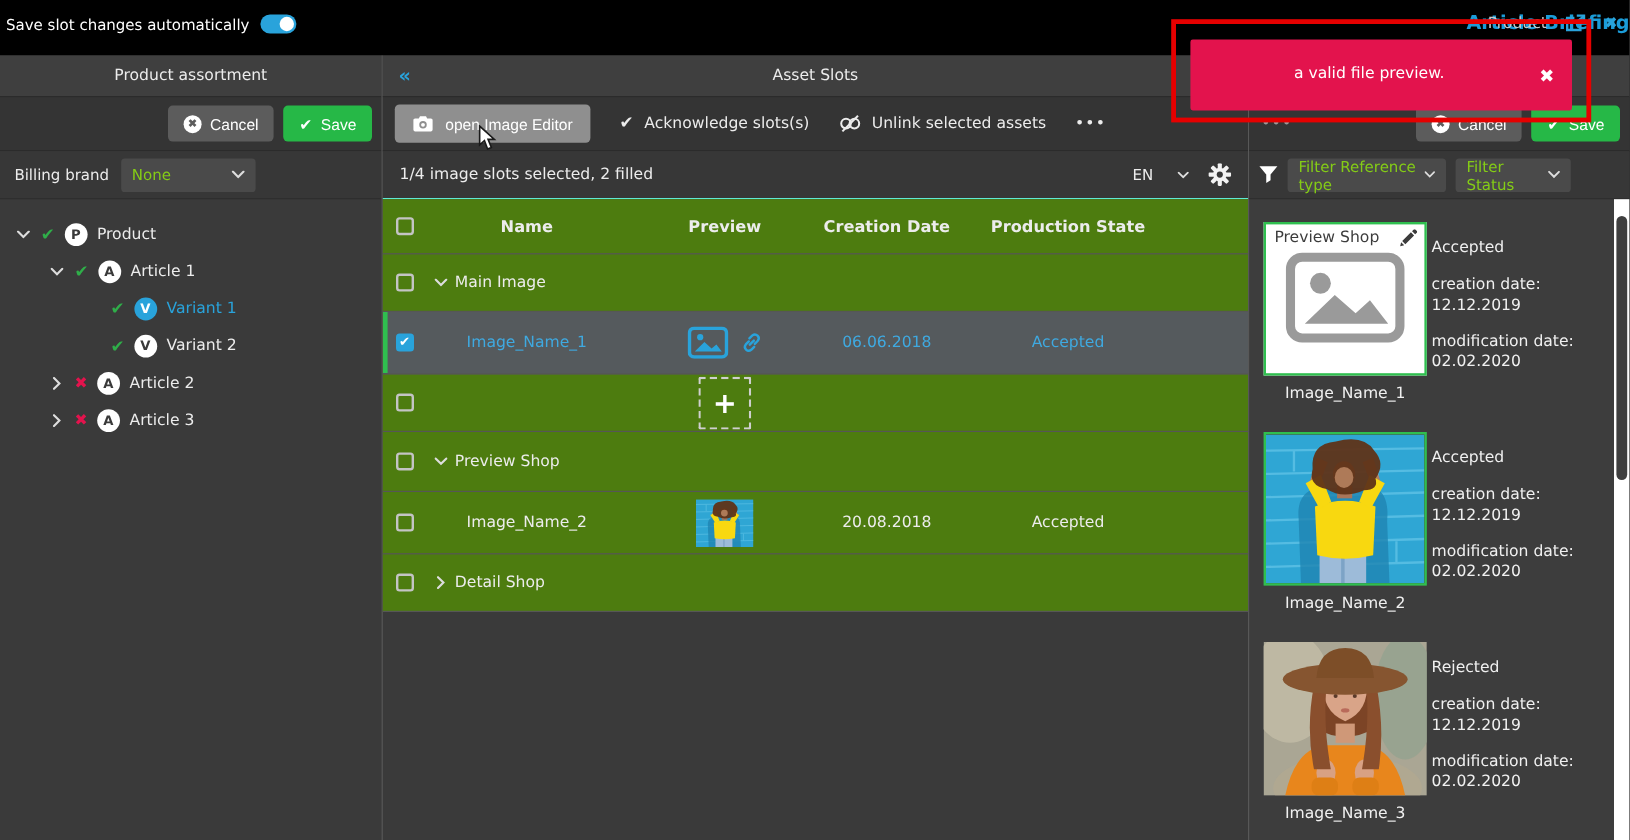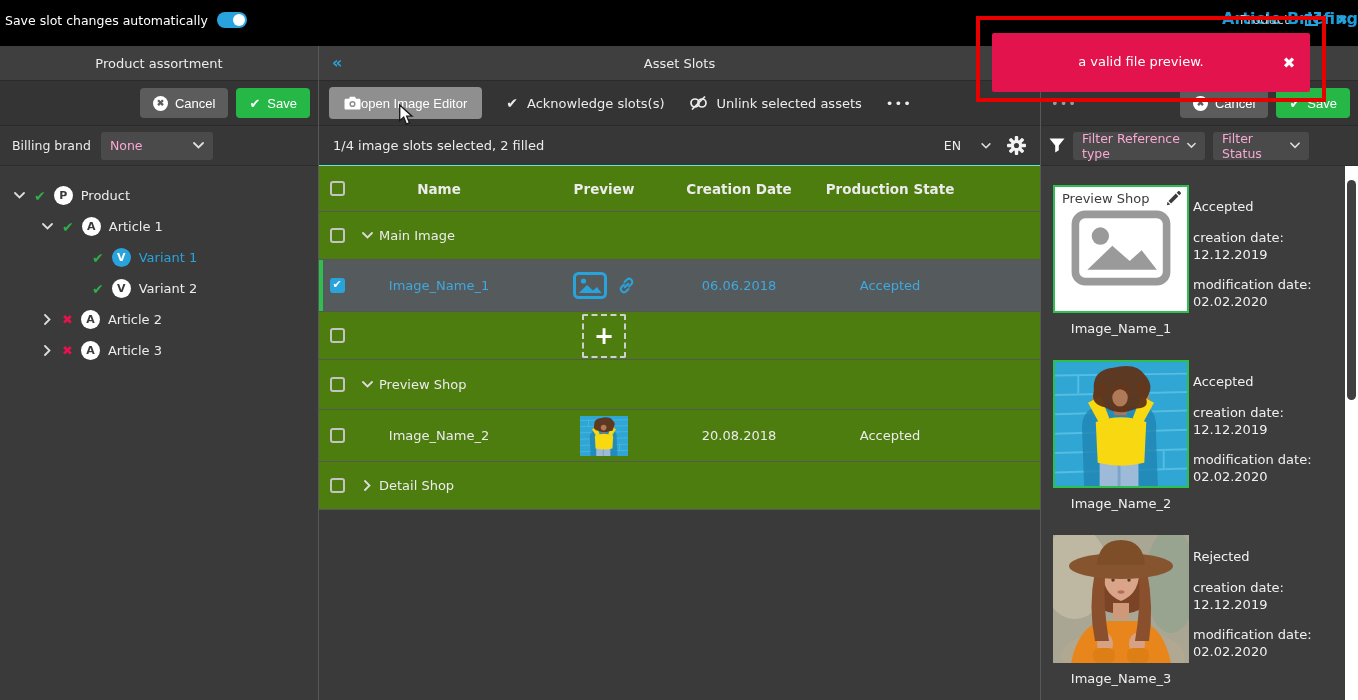--- a/index.html
+++ b/index.html
@@ -28,38 +28,38 @@
   
   .btn { height:30px; border-radius:4px; display:inline-flex; align-items:center; gap:7px; padding:0 13px; font-size:13px; color:#fff; cursor:pointer; border:none; }
   .btn-gray { background:#5c5c5c; }
   .btn-green { background:#26b847; }
   .circle-x { width:15px; height:15px; border-radius:50%; background:#fff; color:#5c5c5c; font-size:9px; line-height:15px; text-align:center; font-weight:bold; }
   .btn-check { font-size:13px; color:#fff; }
 
   
   .left .panel-toolbar { justify-content:flex-end; gap:8px; padding-right:8px; }
   .billing-row { height:40px; background:#373737; display:flex; align-items:center; gap:10px; padding:0 12px; font-size:12.5px; border-bottom:1px solid #2e2e2e; }
-  .select { background:#4a4a4a; height:28px; border-radius:3px; display:flex; align-items:center; justify-content:space-between; padding:0 9px; font-size:12.5px; color:#f9a8d4; cursor:pointer; }
+  .select { background:#4a4a4a; height:28px; border-radius:3px; display:flex; align-items:center; justify-content:space-between; padding:0 9px; font-size:12.5px; color:#84cc16; cursor:pointer; }
   .sel-billing { width:112px; }
 
   .tree { padding-top:14px; }
   .tree-row { height:31px; display:flex; align-items:center; gap:8px; font-size:13px; cursor:pointer; }
   .lvl0 { padding-left:12px; } .lvl1 { padding-left:40px; } .lvl2 { padding-left:92px; }
   .t-exp { width:14px; display:flex; justify-content:center; }
   .t-ok { color:#2fae49; font-size:14px; font-weight:bold; }
   .t-err { color:#e3134d; font-size:13px; font-weight:bold; }
   .t-badge { width:19px; height:19px; border-radius:50%; background:#fff; color:#3a3a3a; font-size:11px; font-weight:bold; display:flex; align-items:center; justify-content:center; }
   .t-badge.blue { background:#29a3db; color:#fff; }
   .t-label { color:#ececec; }
   .t-label.sel { color:#29a3db; }
 
   
   .collapse-ic { position:absolute; left:13px; top:7px; color:#29a3db; font-size:16px; font-weight:bold; cursor:pointer; }
   .mid .panel-toolbar { gap:24px; padding-left:10px; }
-  .oie-btn { background:#8f8f8f; color:#fff; height:32px; border-radius:4px; padding:0 15px; display:flex; align-items:center; font-size:13px; cursor:pointer; border:none; }
+  .oie-btn { background:#8f8f8f; color:#fff; height:32px; border-radius:4px; padding:0 15px; display:flex; align-items:center; gap:10px; font-size:13px; cursor:pointer; border:none; }
   .tool-item { display:flex; align-items:center; gap:9px; font-size:13px; color:#ececec; cursor:pointer; }
   .tool-more { font-size:13px; letter-spacing:1px; color:#ececec; cursor:pointer; }
   .status-row { height:40px; background:#373737; border-bottom:1px solid #5eead4; display:flex; align-items:center; justify-content:space-between; padding:0 14px; }
   .status-right { display:flex; align-items:center; gap:16px; }
   .lang-sel { display:flex; align-items:center; gap:20px; font-size:12.5px; cursor:pointer; }
 
   .table { background:#4d7c0f; }
   .t-row { display:flex; align-items:center; border-bottom:1px solid #565656; }
   .t-head { height:46px; font-weight:bold; font-size:13.5px; }
   .r-group { height:48px; }

